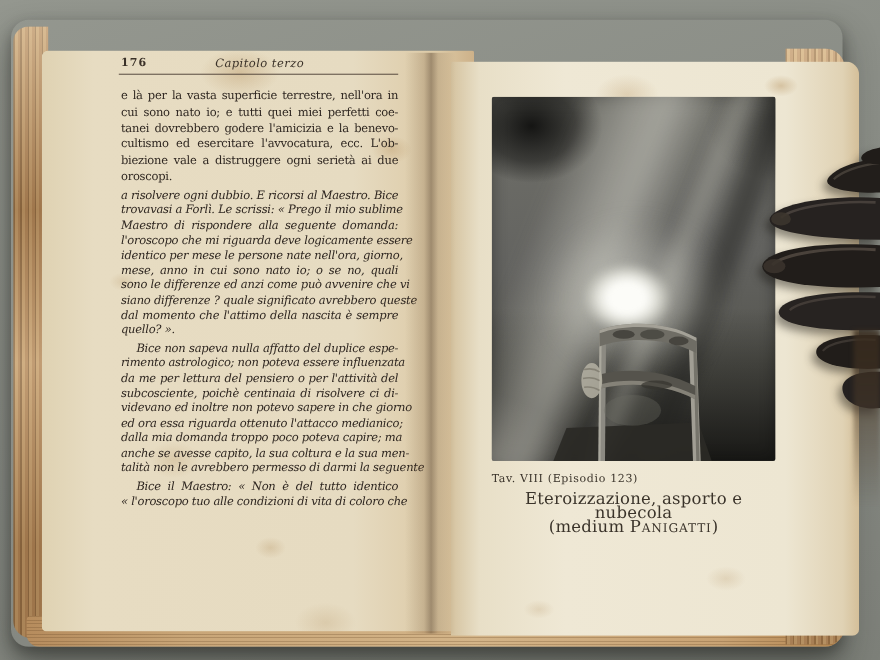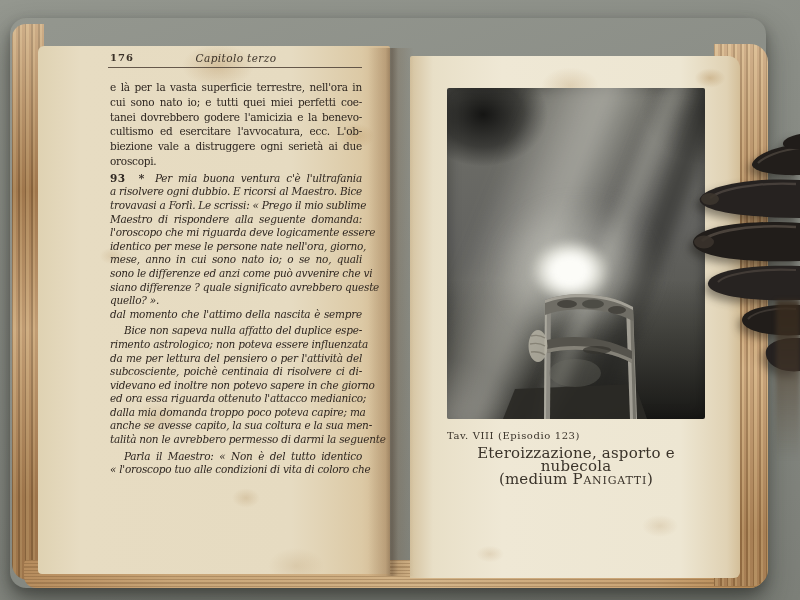--- a/index.html
+++ b/index.html
@@ -22,21 +22,21 @@
       linear-gradient(90deg,#b08softened 0,#b98f60 0%,#cba87c 14%,#dbc29b 30%,#e5d6b6 45%,#ebe2ca 56%,#ede6d2 78%,#dcc096 94%,#c8a473 100%);}
   .edge-right{left:714px;top:44px;width:54px;height:542px;border-radius:0 18px 16px 0;
     background:
       linear-gradient(180deg,rgba(255,248,228,.3),rgba(120,85,48,.25) 35%,rgba(255,248,228,.18) 60%,rgba(120,85,48,.3) 90%),
       repeating-linear-gradient(90deg,#9a7348 0 1.5px,#cfa977 1.5px 4px,#bc9164 4px 6.5px);}
   .edge-bottom{left:24px;top:560px;width:742px;height:28px;border-radius:4px 6px 16px 12px;
     background:
       repeating-linear-gradient(180deg,rgba(110,78,44,.3) 0 1.2px,rgba(0,0,0,0) 1.2px 3.2px),
       linear-gradient(90deg,#b68c5d,#c9a678 20%,#d3b488 55%,#c9a374 85%,#b3854f 100%);}
   
-  .page{position:absolute;}
+  .page{position:absolute;padding-left:41px;}
   .page-left{left:38px;top:46px;width:352px;height:528px;border-radius:6px 2px 0 4px;
     background:
       radial-gradient(26px 18px at 318px 90px,rgba(158,108,44,.22),rgba(0,0,0,0) 70%),
       radial-gradient(34px 24px at 120px 372px,rgba(150,102,40,.16),rgba(0,0,0,0) 70%),
       radial-gradient(20px 14px at 208px 452px,rgba(150,102,40,.18),rgba(0,0,0,0) 70%),
       radial-gradient(40px 26px at 258px 520px,rgba(150,102,40,.14),rgba(0,0,0,0) 70%),
       radial-gradient(18px 12px at 74px 210px,rgba(150,102,40,.15),rgba(0,0,0,0) 70%),
       radial-gradient(50px 30px at 180px 20px,rgba(158,110,48,.25),rgba(0,0,0,0) 72%),
       linear-gradient(90deg,#dfd2b2 0%,#e7dcc2 12%,#e6dbc1 72%,#dcc9a5 92%,#cdb189 100%);}
   .page-right{left:410px;top:56px;width:330px;height:522px;border-radius:2px 12px 6px 0;
@@ -121,51 +121,48 @@
       <div class="para roman">
           <div class="ln">e là per la vasta superficie terrestre, nell'ora in</div>
           <div class="ln">cui sono nato io; e tutti quei miei perfetti coe-</div>
           <div class="ln">tanei dovrebbero godere l'amicizia e la benevo-</div>
           <div class="ln">cultismo ed esercitare l'avvocatura, ecc. L'ob-</div>
           <div class="ln">biezione vale a distruggere ogni serietà ai due</div>
           <div class="ln last">oroscopi.</div>
         </div>
 
       <div class="para italic">
-        <div class="ln first93">
-          <span class="num">93</span><span class="mark">*</span><span class="itxt">Per mia buona ventura c'è l'ultrafania</span>
-        </div>
         <div>
             <div class="ln">a risolvere ogni dubbio. E ricorsi al Maestro. Bice</div>
             <div class="ln">trovavasi a Forlì. Le scrissi: « Prego il mio sublime</div>
             <div class="ln">Maestro di rispondere alla seguente domanda:</div>
             <div class="ln">l'oroscopo che mi riguarda deve logicamente essere</div>
             <div class="ln">identico per mese le persone nate nell'ora, giorno,</div>
             <div class="ln">mese, anno in cui sono nato io; o se no, quali</div>
             <div class="ln">sono le differenze ed anzi come può avvenire che vi</div>
             <div class="ln">siano differenze ? quale significato avrebbero queste</div>
+            <div class="ln">dal momento che l'attimo della nascita è sempre</div>
             <div class="ln last">quello? ».</div>
-            <div class="ln">dal momento che l'attimo della nascita è sempre</div>
           </div>
       </div>
 
       <div class="para italic indent">
           <div class="ln">Bice non sapeva nulla affatto del duplice espe-</div>
           <div class="ln">rimento astrologico; non poteva essere influenzata</div>
           <div class="ln">da me per lettura del pensiero o per l'attività del</div>
           <div class="ln">subcosciente, poichè centinaia di risolvere ci di-</div>
           <div class="ln">videvano ed inoltre non potevo sapere in che giorno</div>
           <div class="ln">ed ora essa riguarda ottenuto l'attacco medianico;</div>
           <div class="ln">dalla mia domanda troppo poco poteva capire; ma</div>
           <div class="ln">anche se avesse capito, la sua coltura e la sua men-</div>
           <div class="ln">talità non le avrebbero permesso di darmi la seguente</div>
         </div>
 
       <div class="para italic indent">
-          <div class="ln">Parla il Maestro: « Non è del tutto identico</div>
+          <div class="ln">Bice il Maestro: « Non è del tutto identico</div>
           <div class="ln last">« l'oroscopo tuo alle condizioni di vita di coloro che</div>
         </div>
     </div>
   </div>
 
   <div class="page page-right">
 
     <div class="plate">
       <div class="beam beam1"></div>
       <div class="beam beam2"></div>

